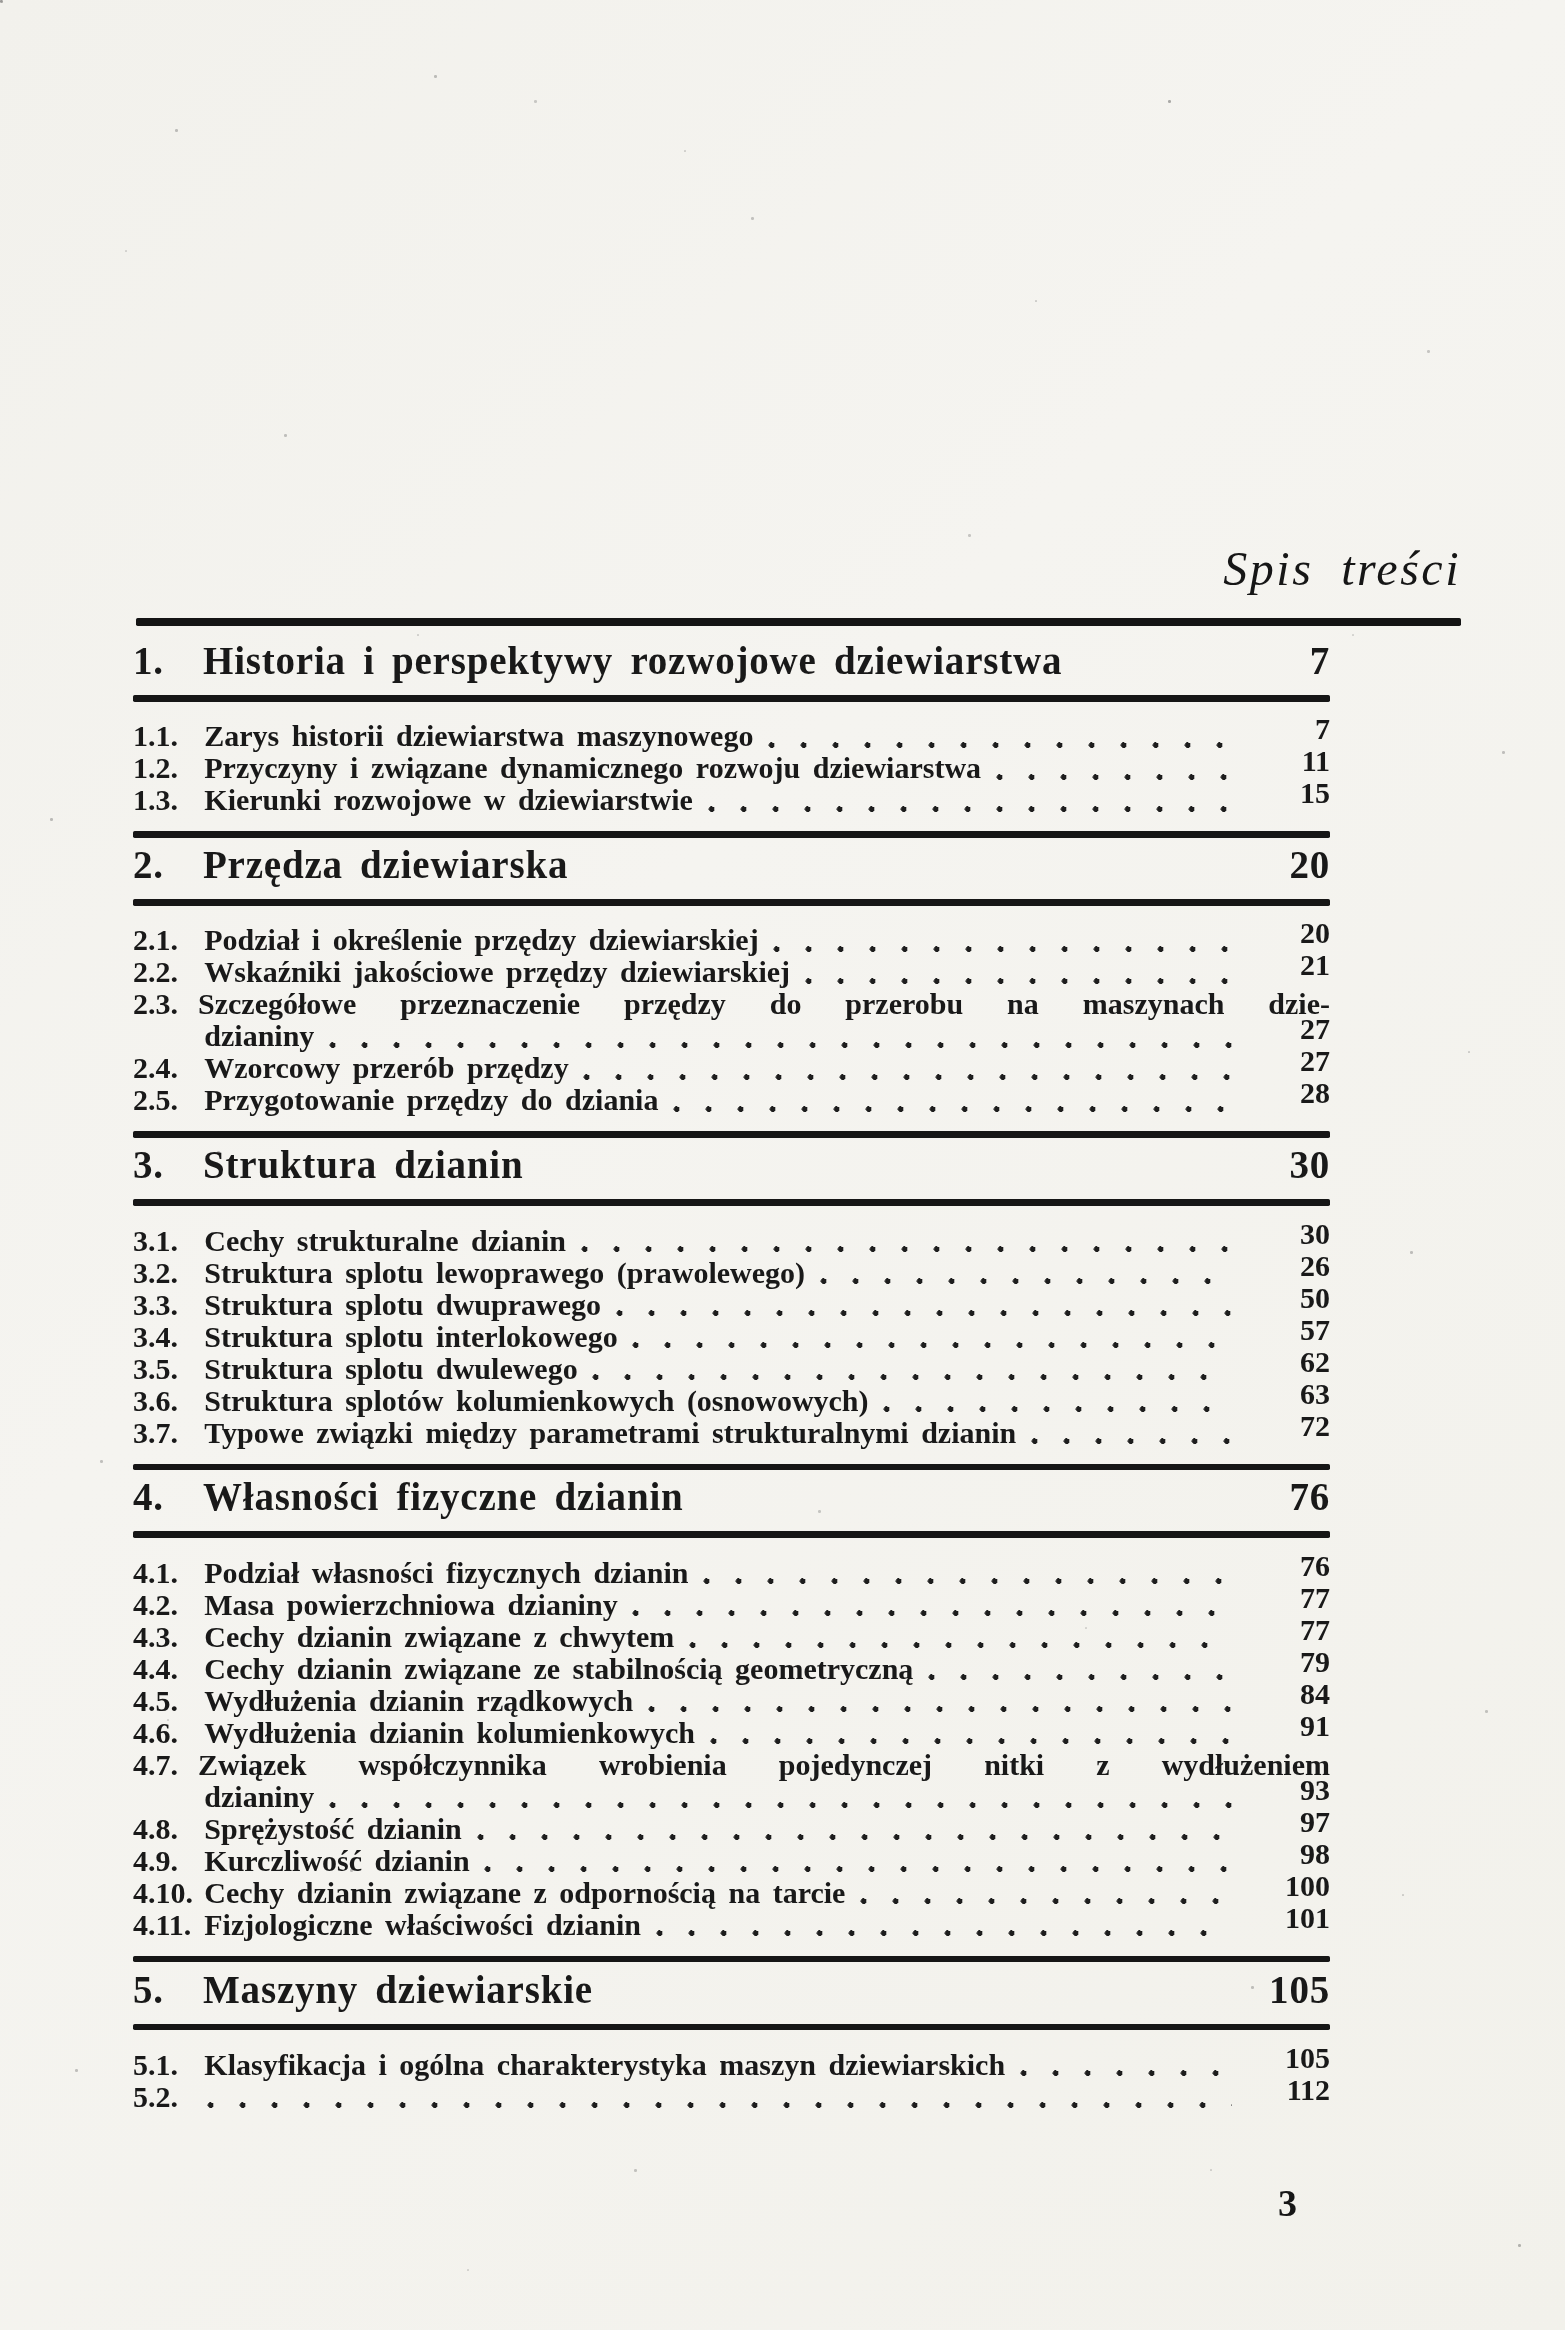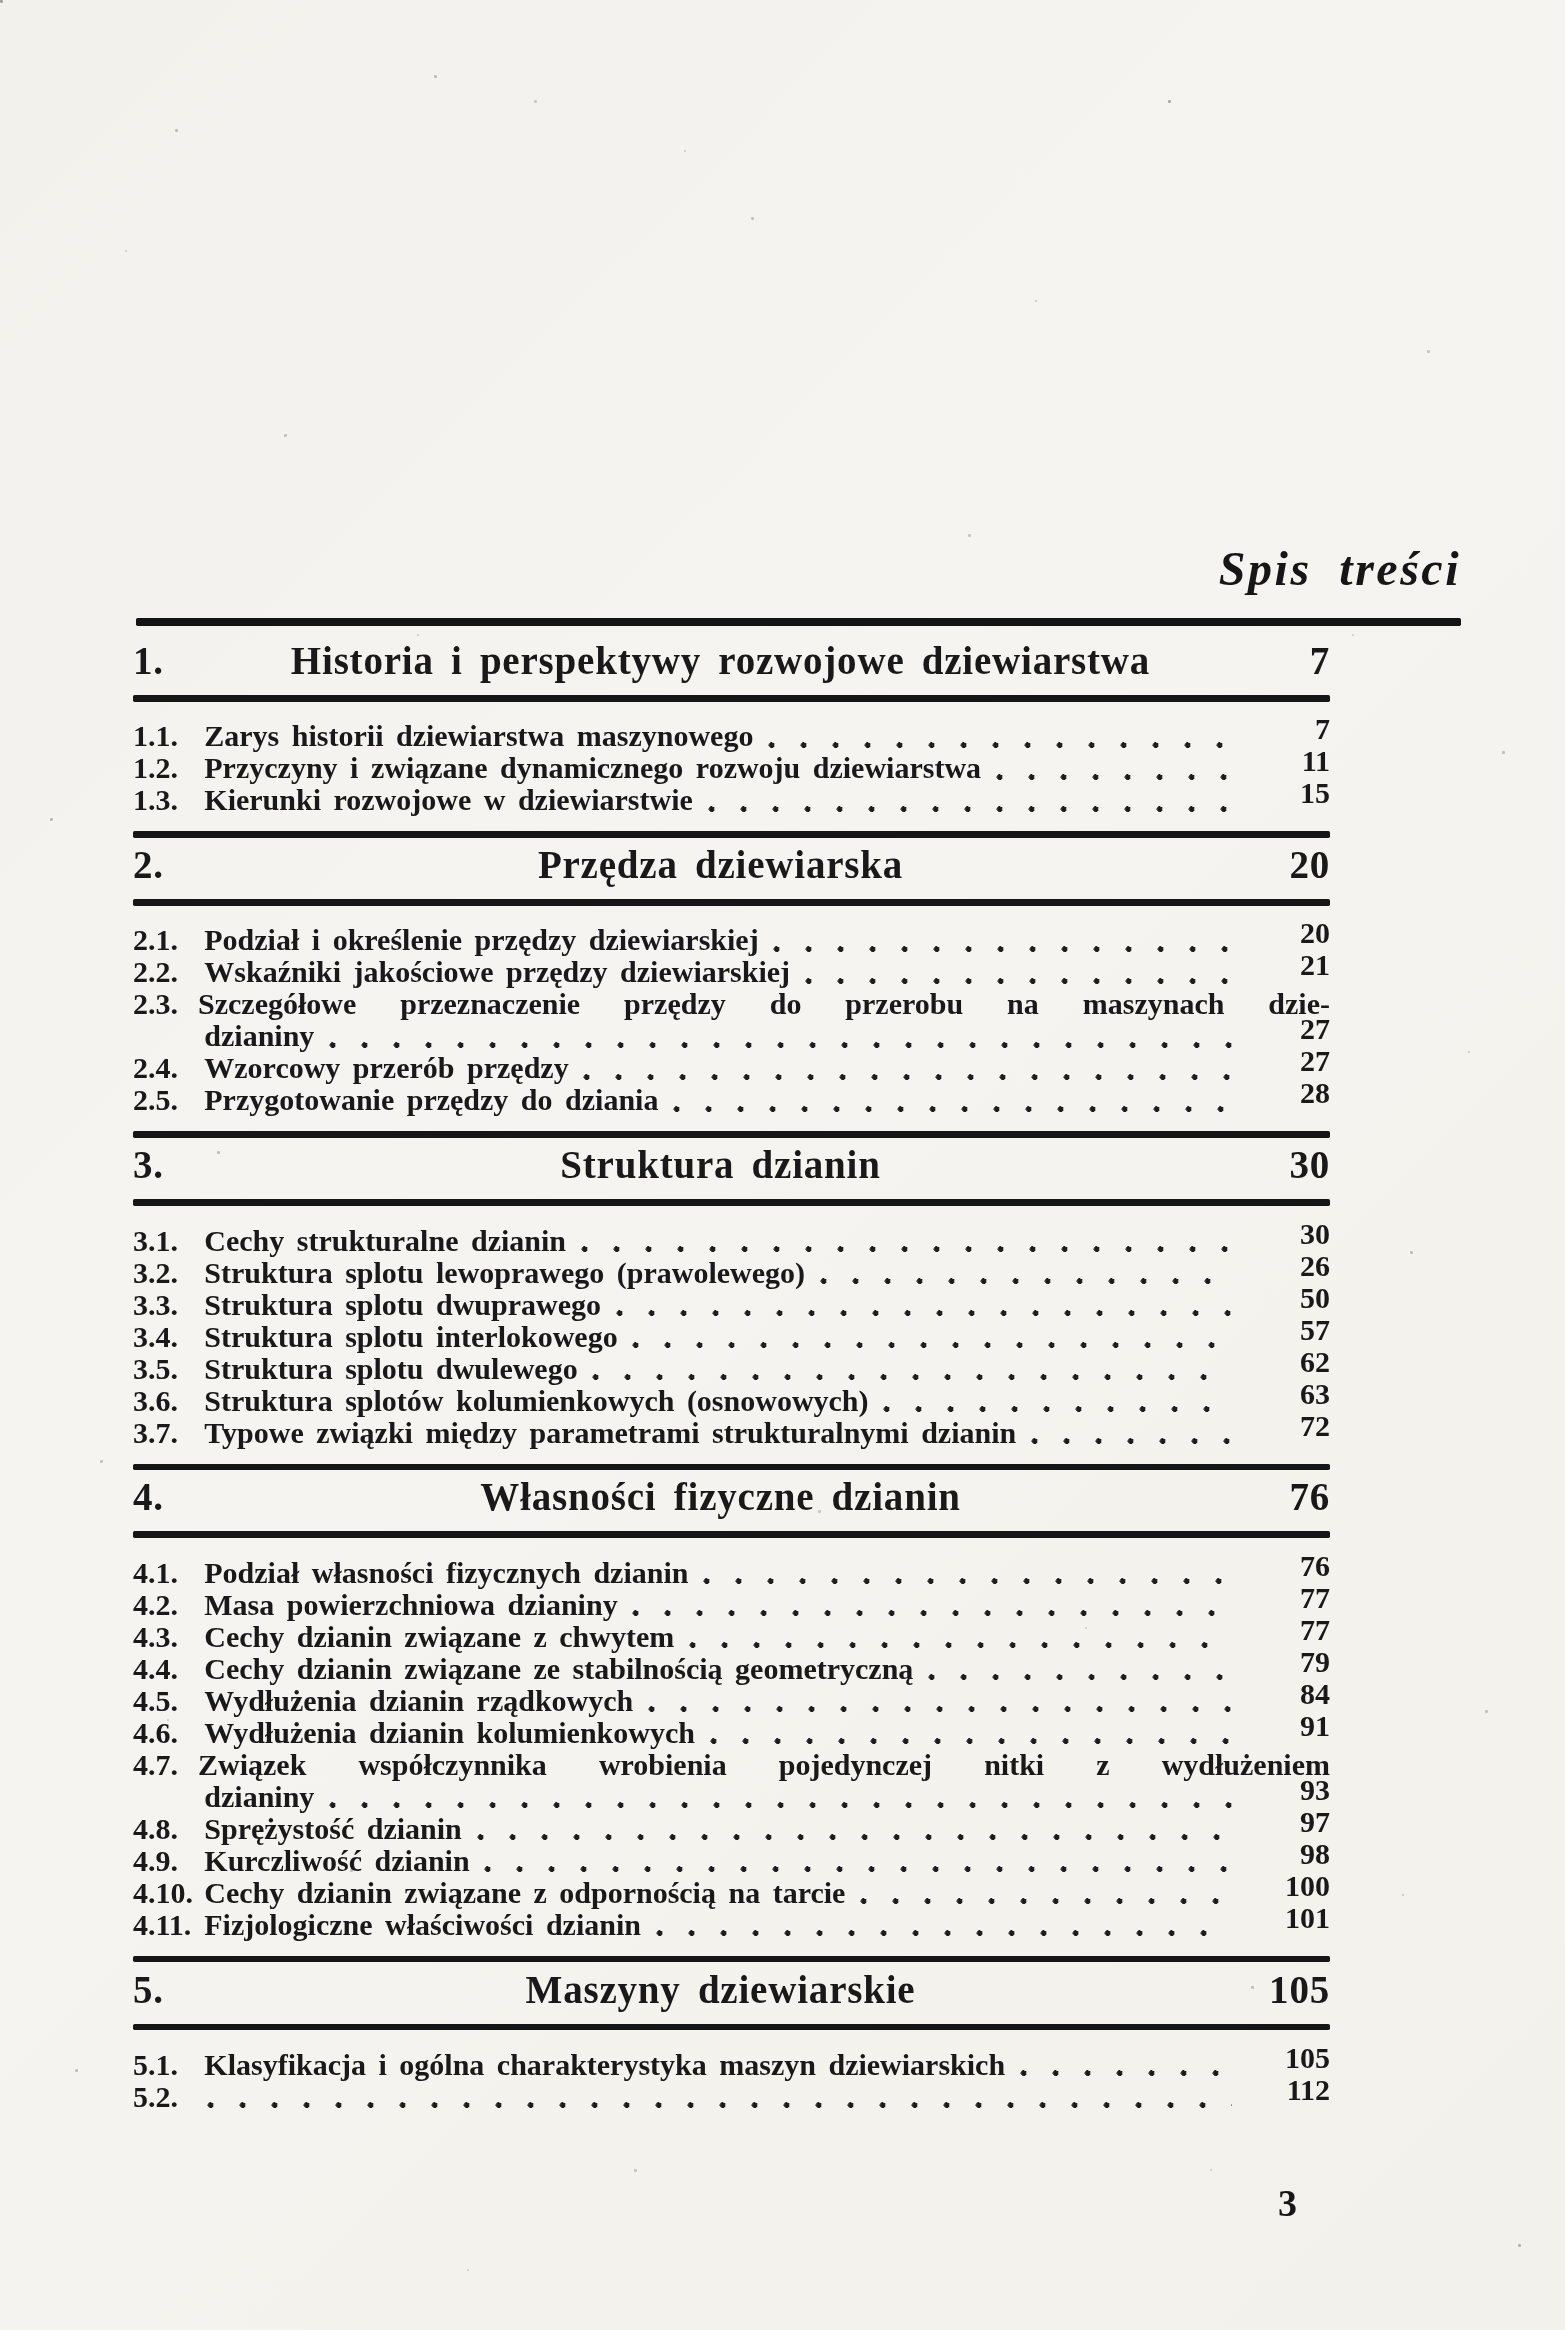--- a/index.html
+++ b/index.html
@@ -29,36 +29,36 @@
     box-shadow: 125px 250px 0 rgba(130,130,130,.3), 684px 150px 0 rgba(120,120,120,.3),
     1035px 300px 0 rgba(110,110,110,.3), 417px 634px 0 rgba(120,120,120,.3),
     1352px 634px 0 rgba(130,130,130,.3), 734px 934px 0 rgba(120,120,120,.25),
     1468px 1051px 0 rgba(110,110,110,.3), 250px 1368px 0 rgba(120,120,120,.3),
     1085px 1627px 0 rgba(130,130,130,.3), 167px 1719px 0 rgba(120,120,120,.3),
     1402px 1894px 0 rgba(110,110,110,.3), 918px 2027px 0 rgba(120,120,120,.3),
     467px 2269px 0 rgba(130,130,130,.3), 1210px 2169px 0 rgba(120,120,120,.3);}
 
   .toc-title{
     position:absolute;top:542px;left:136px;width:1325px;
-    text-align:right;font-style:italic;font-weight:700;
+    text-align:right;font-style:italic;font-weight:400;
     font-size:48px;line-height:53px;letter-spacing:2.5px;word-spacing:13.3px;color:#161616;
   }
   .main-rule{
     position:absolute;top:618px;left:136px;width:1325px;height:7.5px;
     background:#141414;border-radius:1.7px;
   }
   .content{position:absolute;top:634px;left:133px;width:1197px;}
 
   .rule{height:6.7px;background:#161616;border-radius:1.7px;}
   .section-sep{margin-top:15px;}
   .chapter-row{display:flex;margin-top:11.7px;font-size:39px;line-height:48px;font-weight:700;
     letter-spacing:0.8px;word-spacing:6.7px;}
   .chapter-row:first-child{margin-top:3.3px;}
   .ch-num{width:70px;flex:none;}
-  .ch-title{flex:1;text-align:center;}
+  .ch-title{flex:1;}
   .ch-page{flex:none;min-width:92px;text-align:right;}
   .chapter-underline{margin-top:10px;}
 
   .entries{margin-top:18.4px;font-size:30px;line-height:32px;font-weight:700;word-spacing:5px;}
   .entry-line{display:flex;align-items:baseline;}
   .entry-line-justified{display:block;text-align:justify;text-align-last:justify;word-spacing:1.7px;}
   .e-num{min-width:68px;flex:none;white-space:nowrap;padding-right:3.3px;}
   .e-num-inline{display:inline-block;min-width:65px;}
   .e-text{white-space:nowrap;padding-right:11.7px;}
   .leader{

